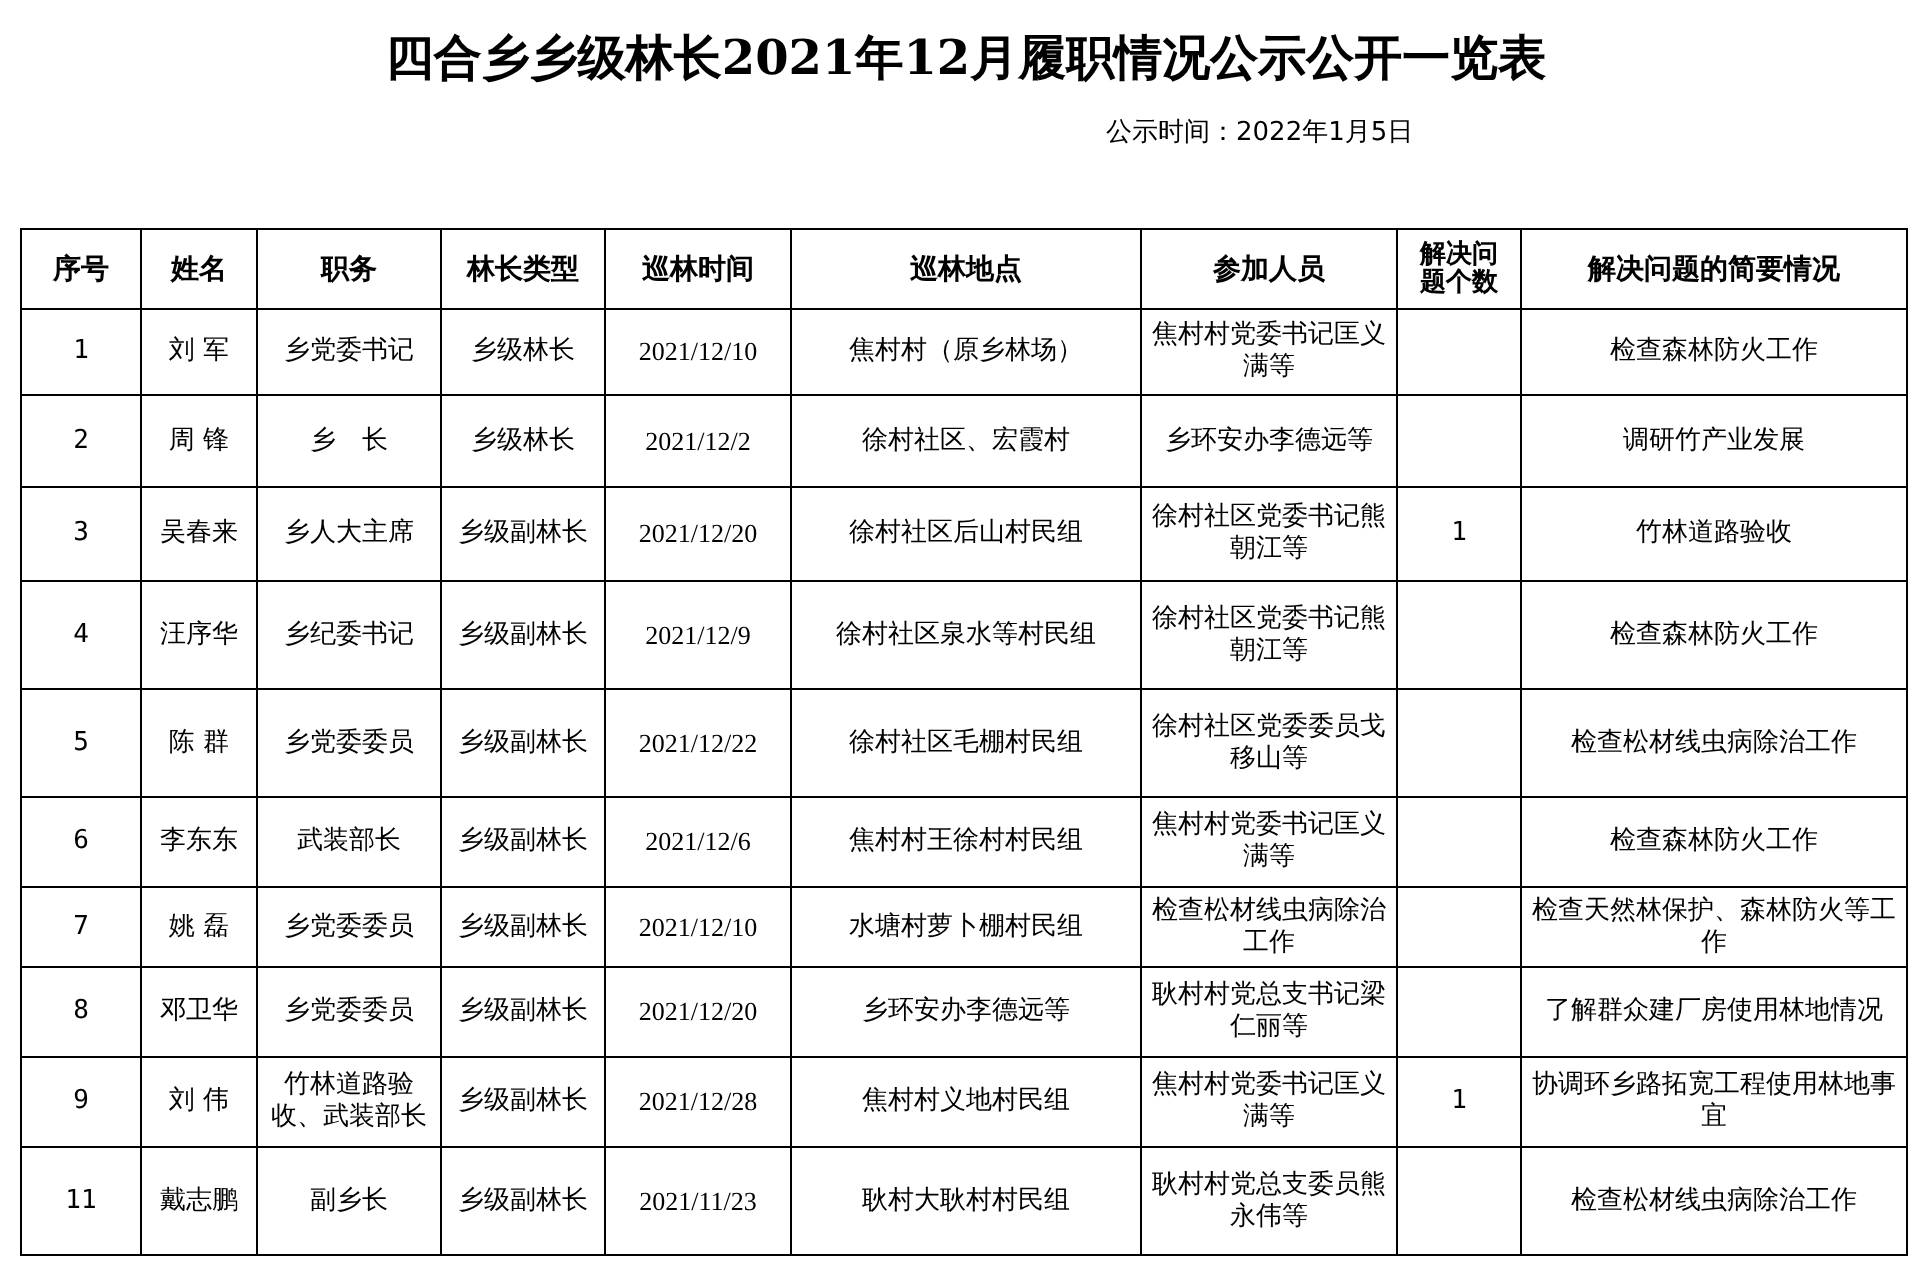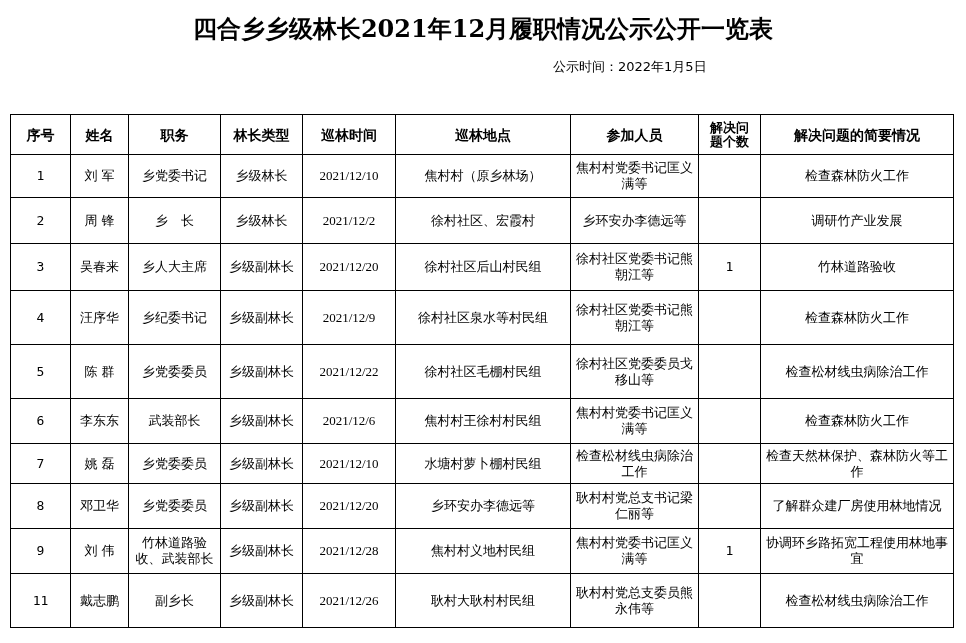--- a/index.html
+++ b/index.html
@@ -202,20 +202,20 @@
       <td>焦村村义地村民组</td>
       <td class="wrap">焦村村党委书记匡义满等</td>
       <td class="num">1</td>
       <td class="wrap">协调环乡路拓宽工程使用林地事宜</td>
     </tr>
     <tr style="height:54px">
       <td class="num">11</td>
       <td>戴志鹏</td>
       <td>副乡长</td>
       <td>乡级副林长</td>
-      <td class="date">2021/12/26</td>
+      <td class="date">2021/11/23</td>
       <td>耿村大耿村村民组</td>
       <td class="wrap">耿村村党总支委员熊永伟等</td>
       <td class="num"></td>
       <td>检查松材线虫病除治工作</td>
     </tr>
   </tbody>
 </table>
 
 </body></html>

